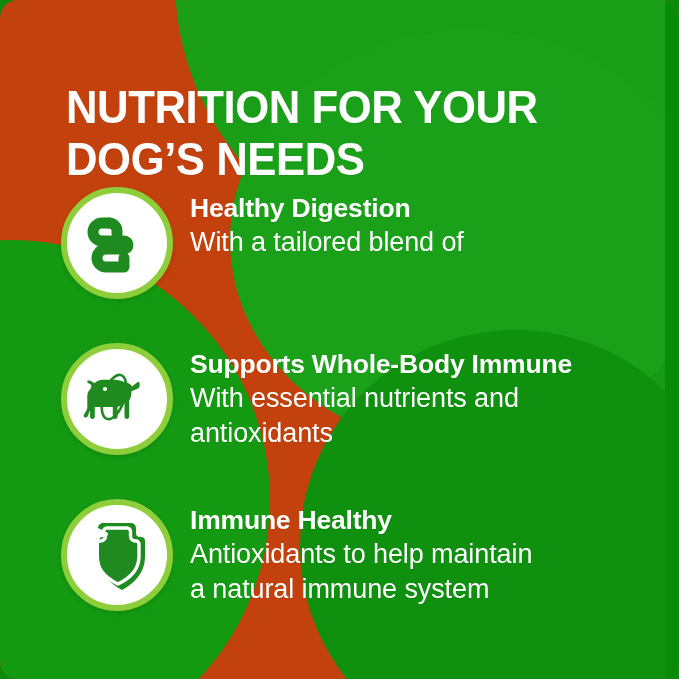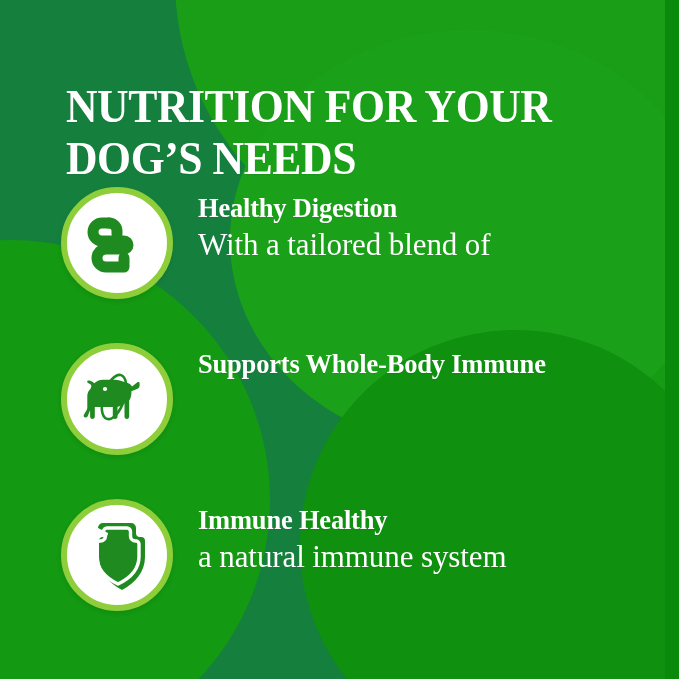--- a/index.html
+++ b/index.html
@@ -5,22 +5,23 @@
   html, body {
     margin: 0;
     padding: 0;
     background: #0b8a0b;
   }
   #infographic {
     position: relative;
     width: 679px;
     height: 679px;
     overflow: hidden;
-    background: #15803d;
-    font-family: Liberation Serif, serif;
+    background: #c2410c;
+    font-family: Liberation Sans, sans-serif;
+    border-radius: 18px;
     -webkit-font-smoothing: antialiased;
   }
   
   .bg-layer {
     position: absolute;
     inset: 0;
     overflow: hidden;
     pointer-events: none;
   }
   .bg-blob {
@@ -107,34 +108,34 @@
     border: 6px solid #8ece3a;
     box-sizing: border-box;
     display: flex;
     align-items: center;
     justify-content: center;
     box-shadow: 0 2px 5px rgba(0,0,0,0.10);
   }
   .icon-badge svg { display: block; }
 
   .feature-text {
-    margin-left: 25px;
+    margin-left: 17px;
     padding-top: 10px;
     color: #ffffff;
   }
   .feature-title {
     font-size: 26.5px;
     font-weight: 700;
     line-height: 1.16;
     letter-spacing: -0.2px;
     white-space: nowrap;
     text-shadow: 0 1px 1px rgba(0,0,0,0.06);
   }
   .feature-desc {
-    font-size: 31px;
+    font-size: 27px;
     font-weight: 400;
     line-height: 1.32;
     letter-spacing: -0.1px;
     margin-top: 1px;
     max-width: 430px;
     text-shadow: 0 1px 1px rgba(0,0,0,0.05);
   }
   .feature-desc span { display: block; white-space: nowrap; }
 </style>
 </head>
@@ -199,20 +200,24 @@
             <g fill="none" stroke="#1f8a1f" stroke-width="2.6">
               <ellipse cx="36" cy="33" rx="10.5" ry="23" transform="rotate(18 36 33)"></ellipse>
             </g>
 
             <circle cx="27" cy="25" r="2.1" fill="#ffffff"></circle>
           </svg>
         </span>
       </div>
       <div class="feature-text">
         <div class="feature-title">Supports Whole-Body Immune</div>
+        <div class="feature-desc">
+          <span>With essential nutrients and</span>
+          <span>antioxidants</span>
+        </div>
       </div>
     </div>
 
     <div class="feature-row">
       <div class="icon-badge">
         <span>
           <svg width="70" height="76" viewBox="0 0 70 76" aria-hidden="true">
 
             <path d="M16 11 a5 5 0 0 1 5 -5 h28 a5 5 0 0 1 5 5
                      v5 a4 4 0 0 0 4 4 h1 a4 4 0 0 1 4 4 v16
@@ -222,19 +227,20 @@
             <path d="M21.5 14.5 a3.5 3.5 0 0 1 3.5 -3.5 h20 a3.5 3.5 0 0 1 3.5 3.5
                      v4.5 a5 5 0 0 0 5 5 h0.5 a3 3 0 0 1 3 3 v12.5
                      c0 12.5 -8.5 21.5 -21 27.5 c-12.5 -6 -21 -15 -21 -27.5
                      v-12.5 a3 3 0 0 1 3 -3 h0.5 a5 5 0 0 0 5 -5 z" fill="none" stroke="#ffffff" stroke-width="3.4" stroke-linejoin="round"></path>
           </svg>
         </span>
       </div>
       <div class="feature-text">
         <div class="feature-title">Immune Healthy</div>
         <div class="feature-desc">
+          <span>Antioxidants to help maintain</span>
           <span>a natural immune system</span>
         </div>
       </div>
     </div>
 
   </div>
 </div>
 
 </body></html>

